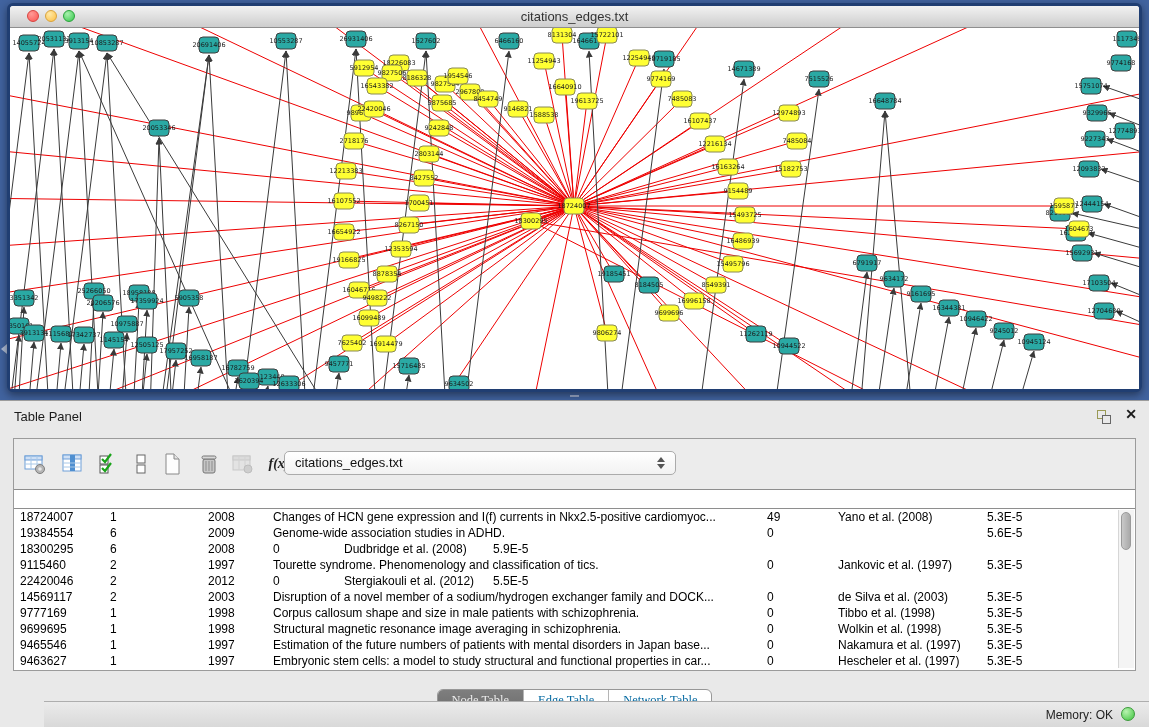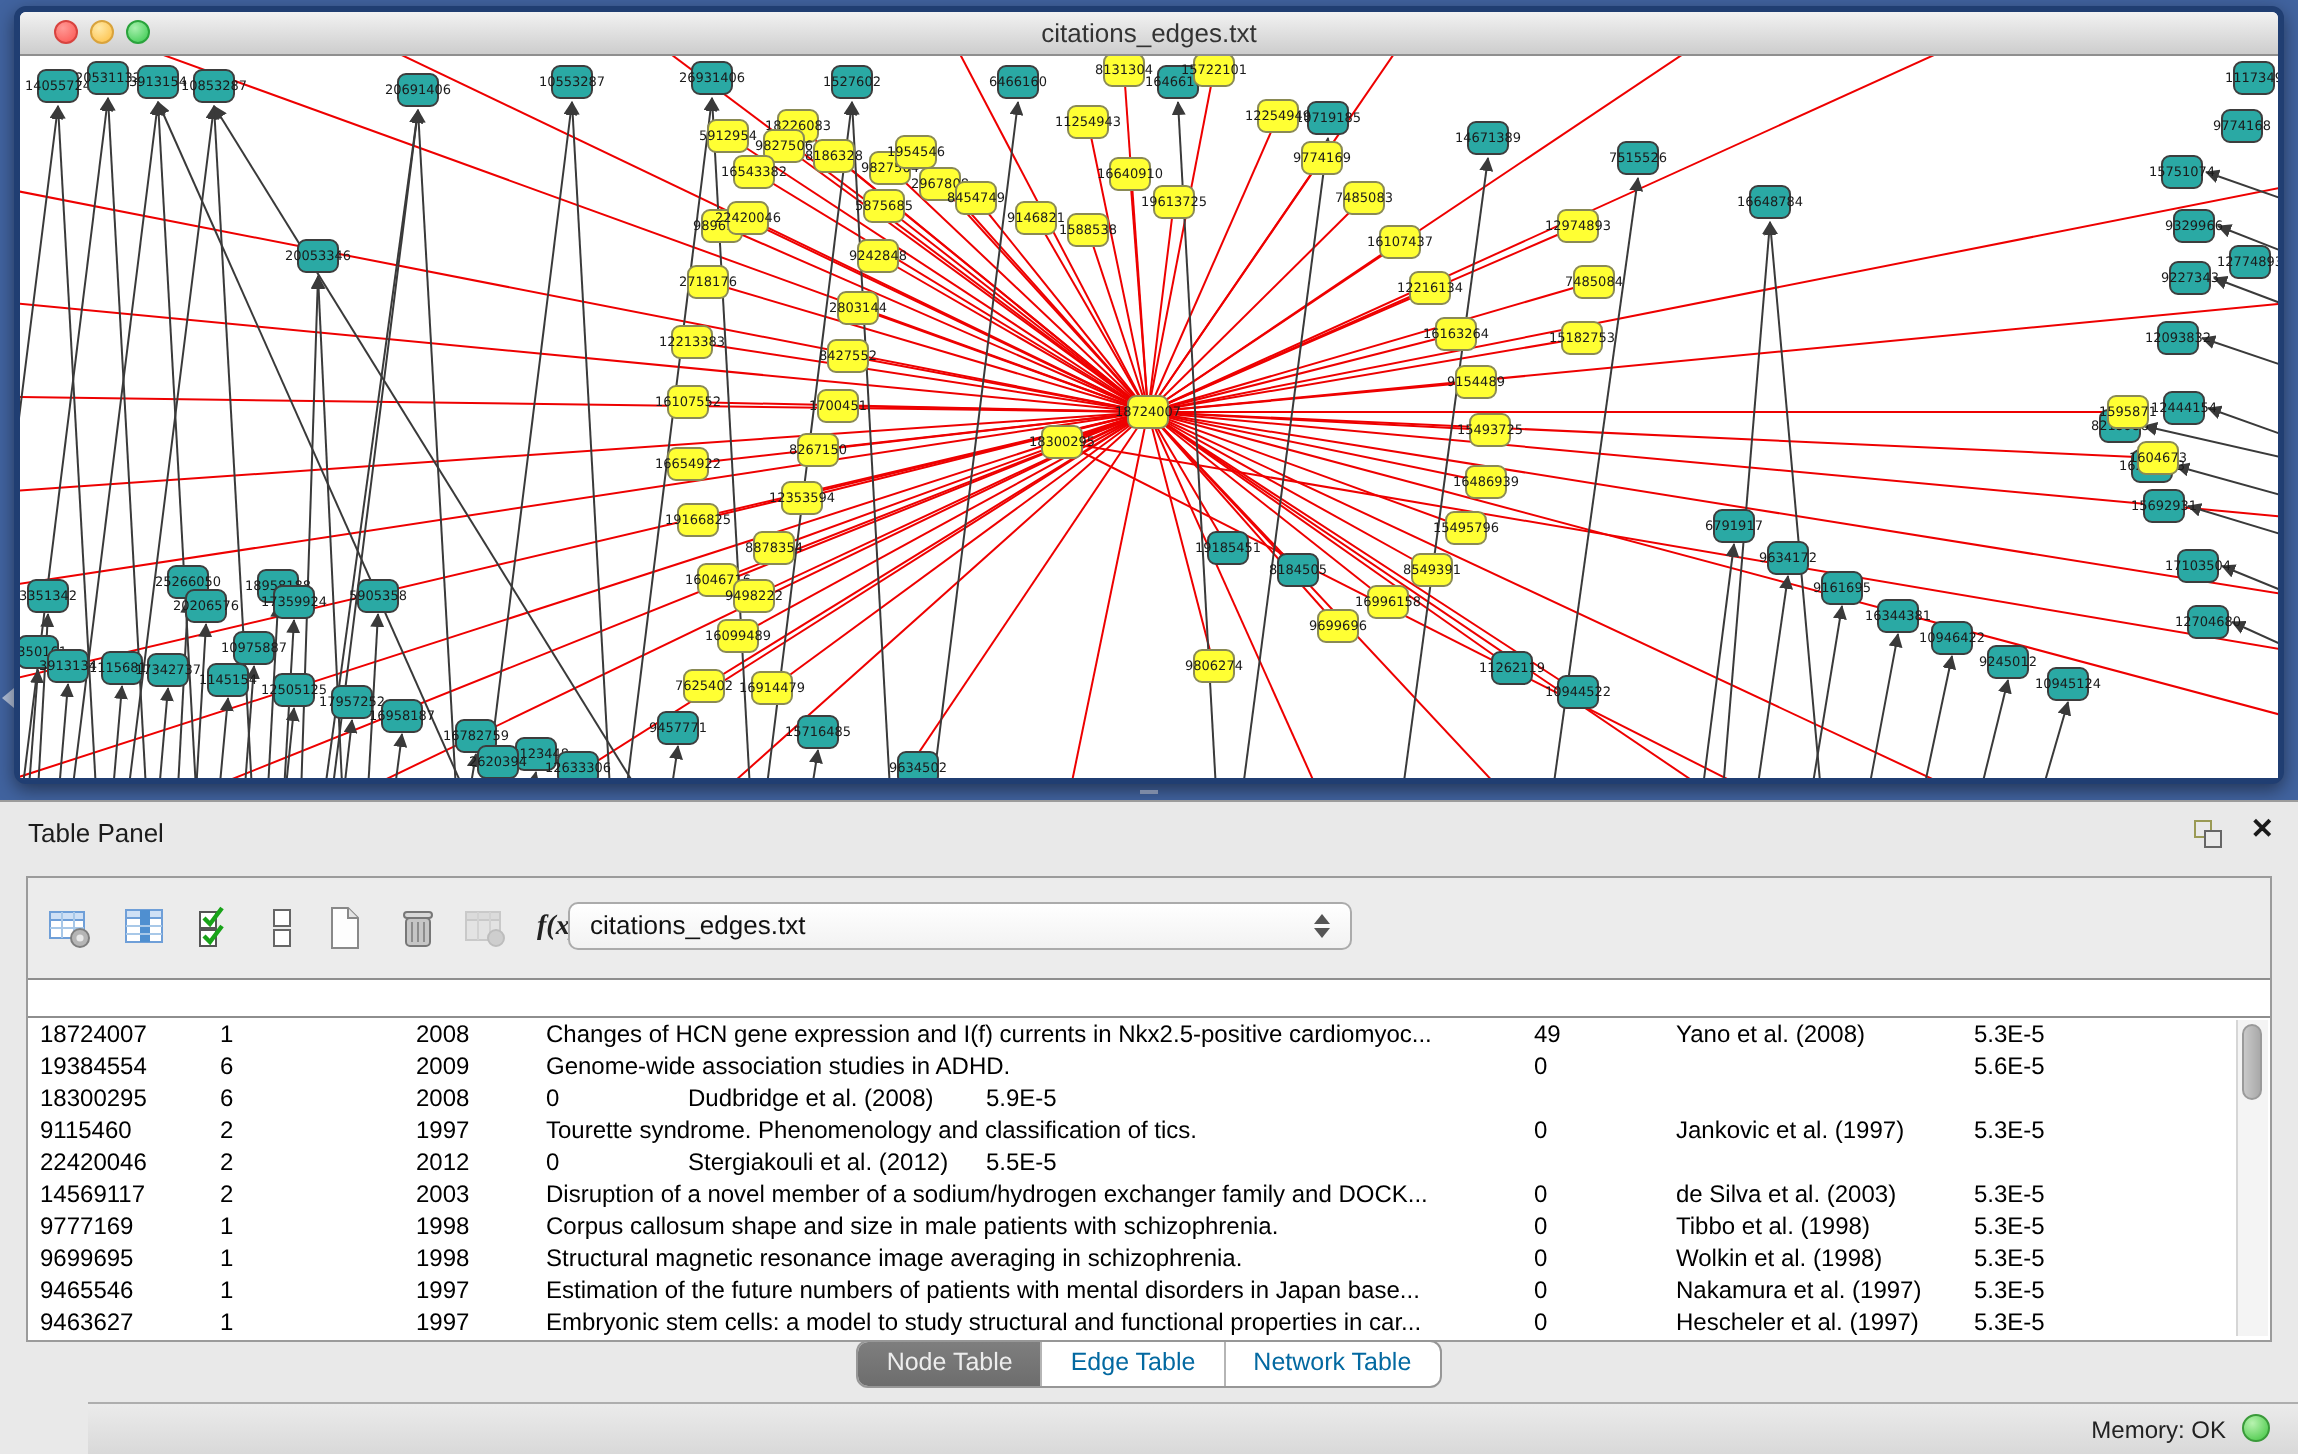--- a/index.html
+++ b/index.html
@@ -40,21 +40,21 @@
   .hcell{height:100%;box-sizing:border-box;border-right:1px solid #93aebb;display:flex;align-items:center;justify-content:center;
     font-size:12px;color:#000;background:#cfe8f3;white-space:nowrap;overflow:hidden;margin-top:32px;}
   .hcell.gray{background:#e6e6e6;border-right:1px solid #a8a8a8;}
   .sort-tri{color:#2596be;font-size:10px;margin-right:4px;}
   #tbody{position:absolute;left:0;top:70px;right:16px;bottom:2px;overflow:hidden;}
   .trow{display:flex;height:16px;line-height:16px;background:#fff;}
   .tcell{box-sizing:border-box;padding-left:6px;font-size:12px;color:#000;white-space:nowrap;overflow:hidden;}
   #vscroll{position:absolute;right:1px;top:71px;width:15px;bottom:2px;background:#f4f4f4;border-left:1px solid #d6d6d6;}
   #vthumb{position:absolute;left:2px;top:2px;width:10px;height:38px;border-radius:6px;background:linear-gradient(90deg,#c9c9c9,#a9a9a9);border:1px solid #9a9a9a;box-sizing:border-box;}
   
-  #tabbar{position:absolute;left:0;top:265px;right:0;height:30px;}
+  #tabbar{position:absolute;left:0;top:284px;right:0;height:30px;font-family:Liberation Serif, serif;}
   #tabs{display:flex;width:max-content;margin:4px auto 0 auto;height:22px;border:1px solid #979797;border-radius:6px;overflow:hidden;background:#fff;}
   .tab{padding:0 14px;line-height:21px;font-size:12.5px;color:#0369a1;border-left:1px solid #b5b5b5;}
   .tab:first-child{border-left:none;}
   .tab.active{background:linear-gradient(#7e7e7e,#6d6d6d);color:#ededed;border-left:none;}
   
   #statusbar{position:absolute;left:0;top:300px;right:0;height:27px;background:linear-gradient(#ebebeb,#d8d8d8);border-top:1px solid #aeaeae;box-sizing:border-box;margin-left:44px;}
   #mem-label{position:absolute;right:36px;top:6px;font-size:12px;color:#222;}
   #mem-dot{position:absolute;right:14px;top:5px;width:14px;height:14px;border-radius:50%;
     background:radial-gradient(circle at 35% 30%,#b8f3b0,#3ec43e);border:1px solid #3a9a3a;box-sizing:border-box;}
   #divider-grip{position:absolute;left:570px;top:395px;width:9px;height:6px;border-top:2px solid #7d8aa5;border-bottom:2px solid #55678d;}

